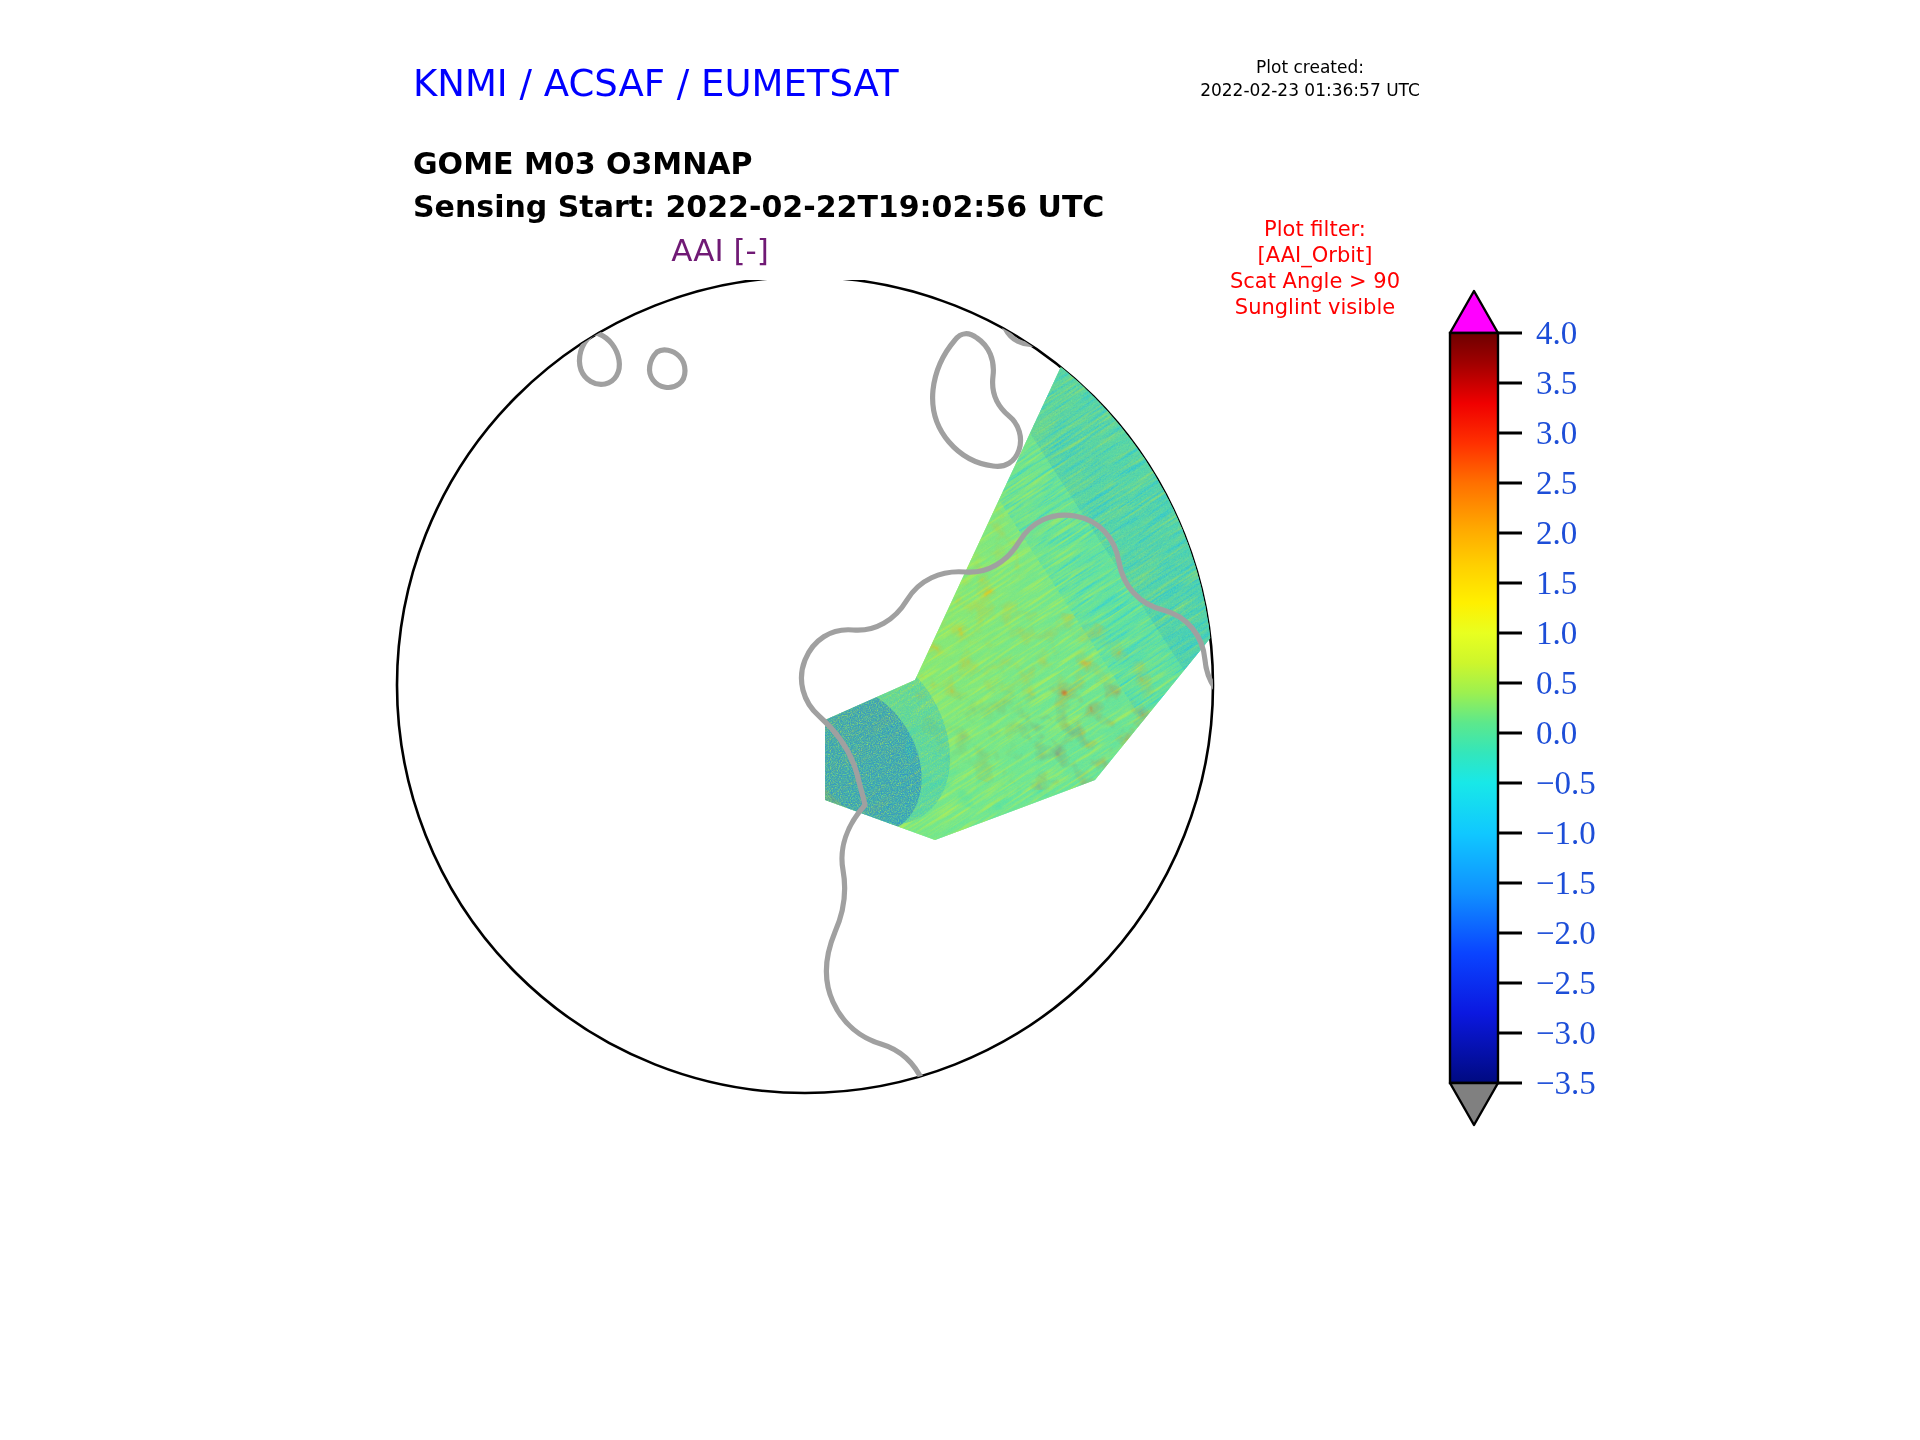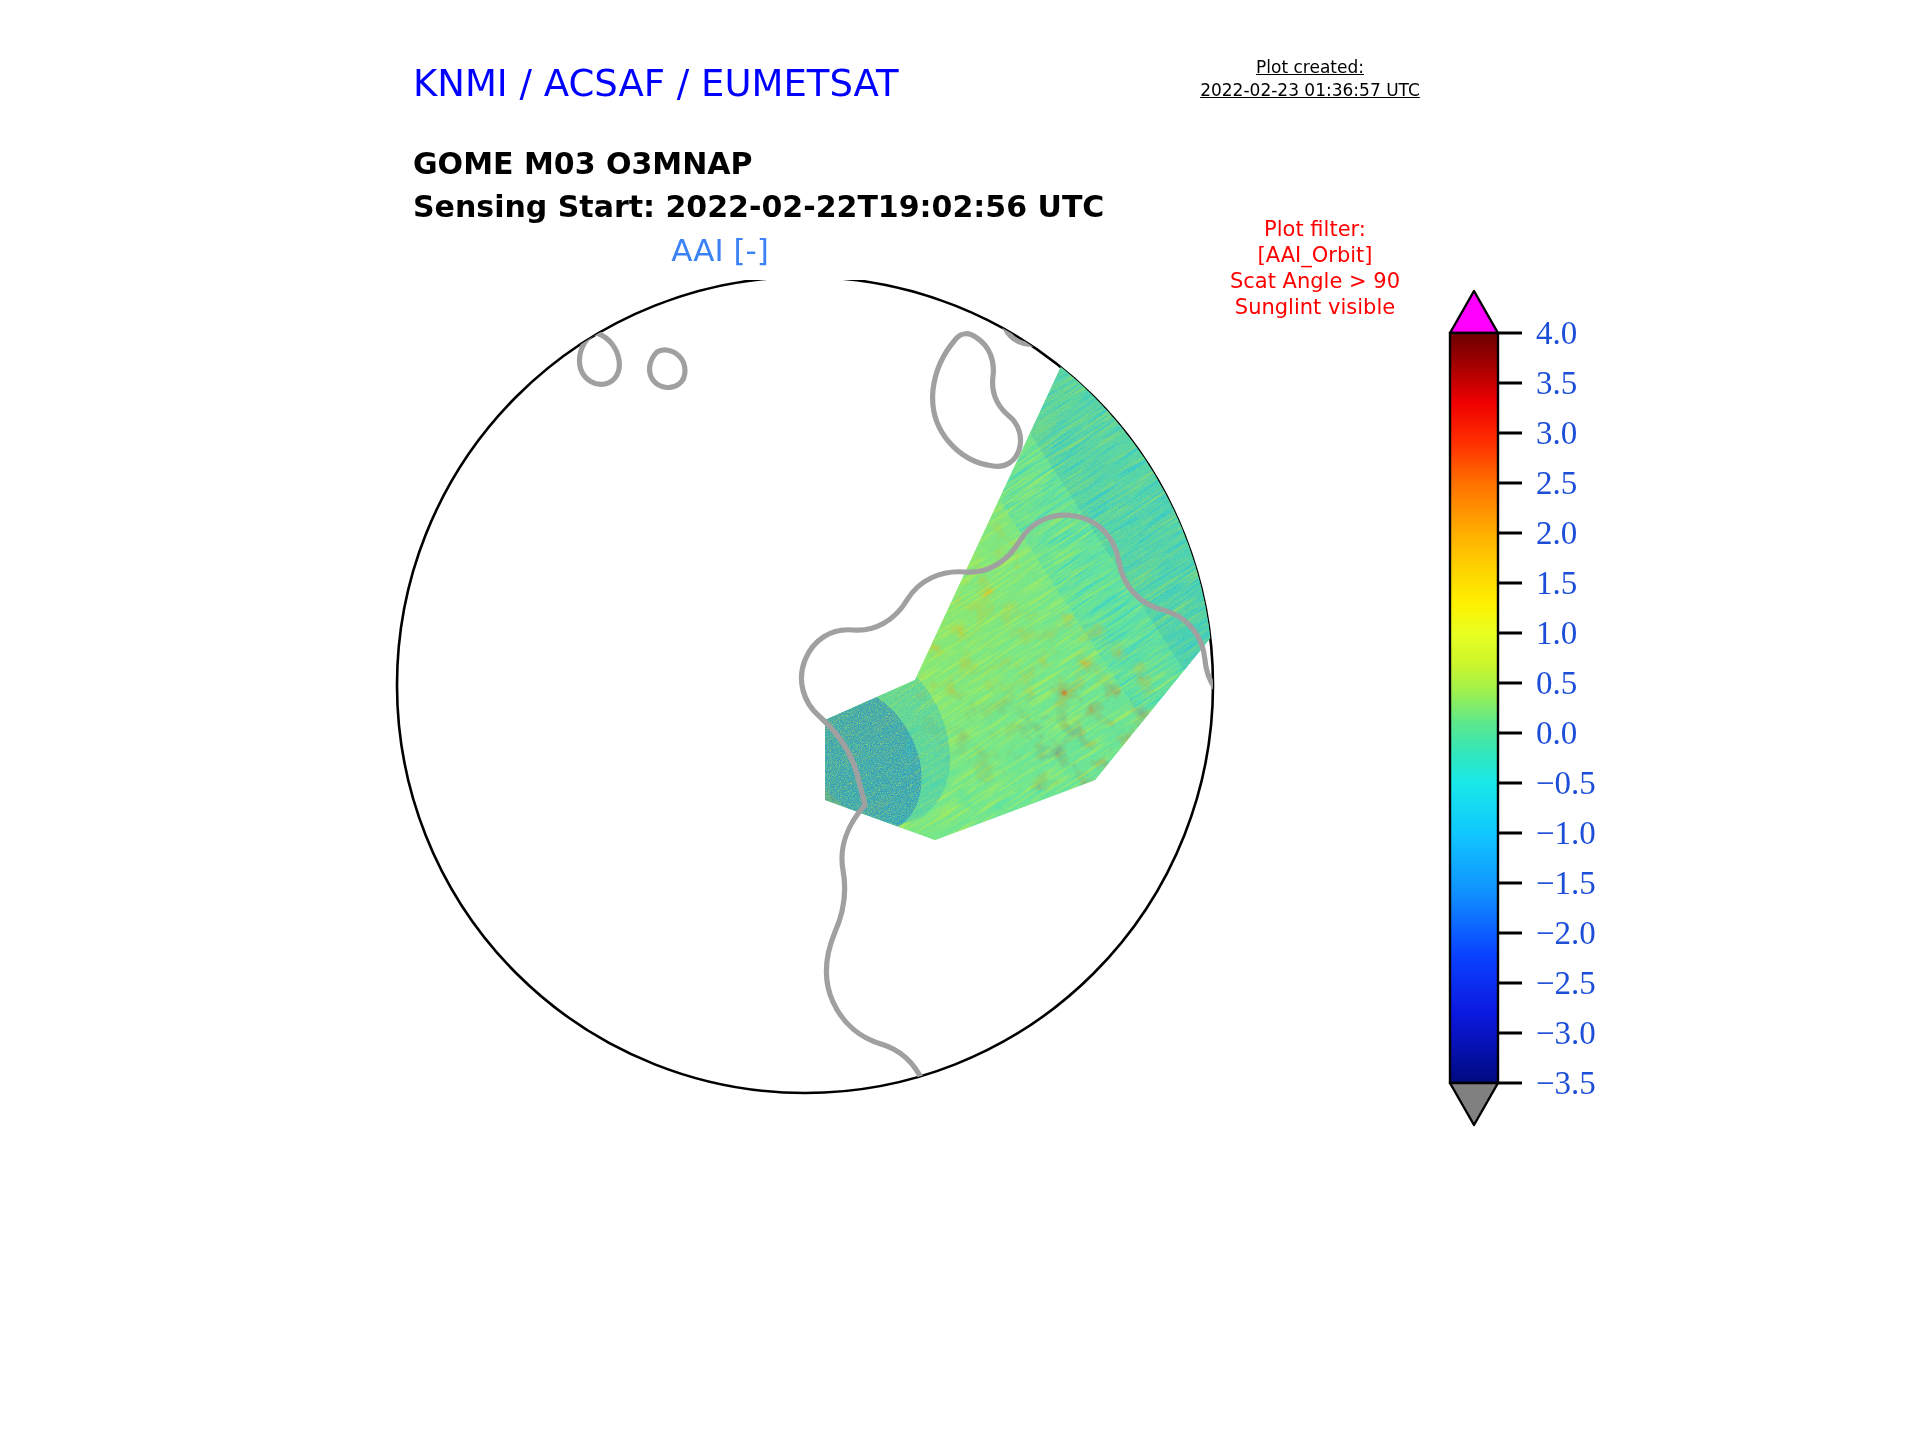--- a/index.html
+++ b/index.html
@@ -5,25 +5,25 @@
   html,body{margin:0;padding:0;background:#ffffff;}
   body{width:1920px;height:1440px;position:relative;overflow:hidden;
        font-family:"DejaVu Sans","Liberation Sans",sans-serif;color:#000;}
 
   #stage{position:absolute;left:0;top:0;width:1920px;height:1440px;}
 
   
   .brand{position:absolute;left:413px;top:62px;font-size:37px;color:#0000ff;
          letter-spacing:0px;white-space:nowrap;text-align:center;}
   .created{position:absolute;left:1160px;top:56px;width:300px;text-align:center;
-           font-size:17px;line-height:23px;color:#000;text-decoration:underline;}
+           font-size:17px;line-height:23px;color:#000;}
   .prodline{position:absolute;left:413px;top:142px;font-size:30px;line-height:43px;
             white-space:nowrap;color:#000;font-weight:bold;}
   .plottitle{position:absolute;left:0px;top:232px;width:1440px;text-align:center;
-             font-size:31px;color:#3b82f6;}
+             font-size:31px;color:#701a75;}
   .filter{position:absolute;left:1155px;top:172px;width:320px;text-align:center;
           font-size:21px;line-height:26px;color:#ff0000;margin-top:44px;}
 
   
   #mapwrap{position:absolute;left:395px;top:280px;width:1030px;height:1060px;}
   #mapsvg{position:absolute;left:0;top:0;}
 
   
   #cbwrap{position:absolute;left:1440px;top:285px;width:230px;height:1070px;}
   #cbsvg{position:absolute;left:0;top:0;}

